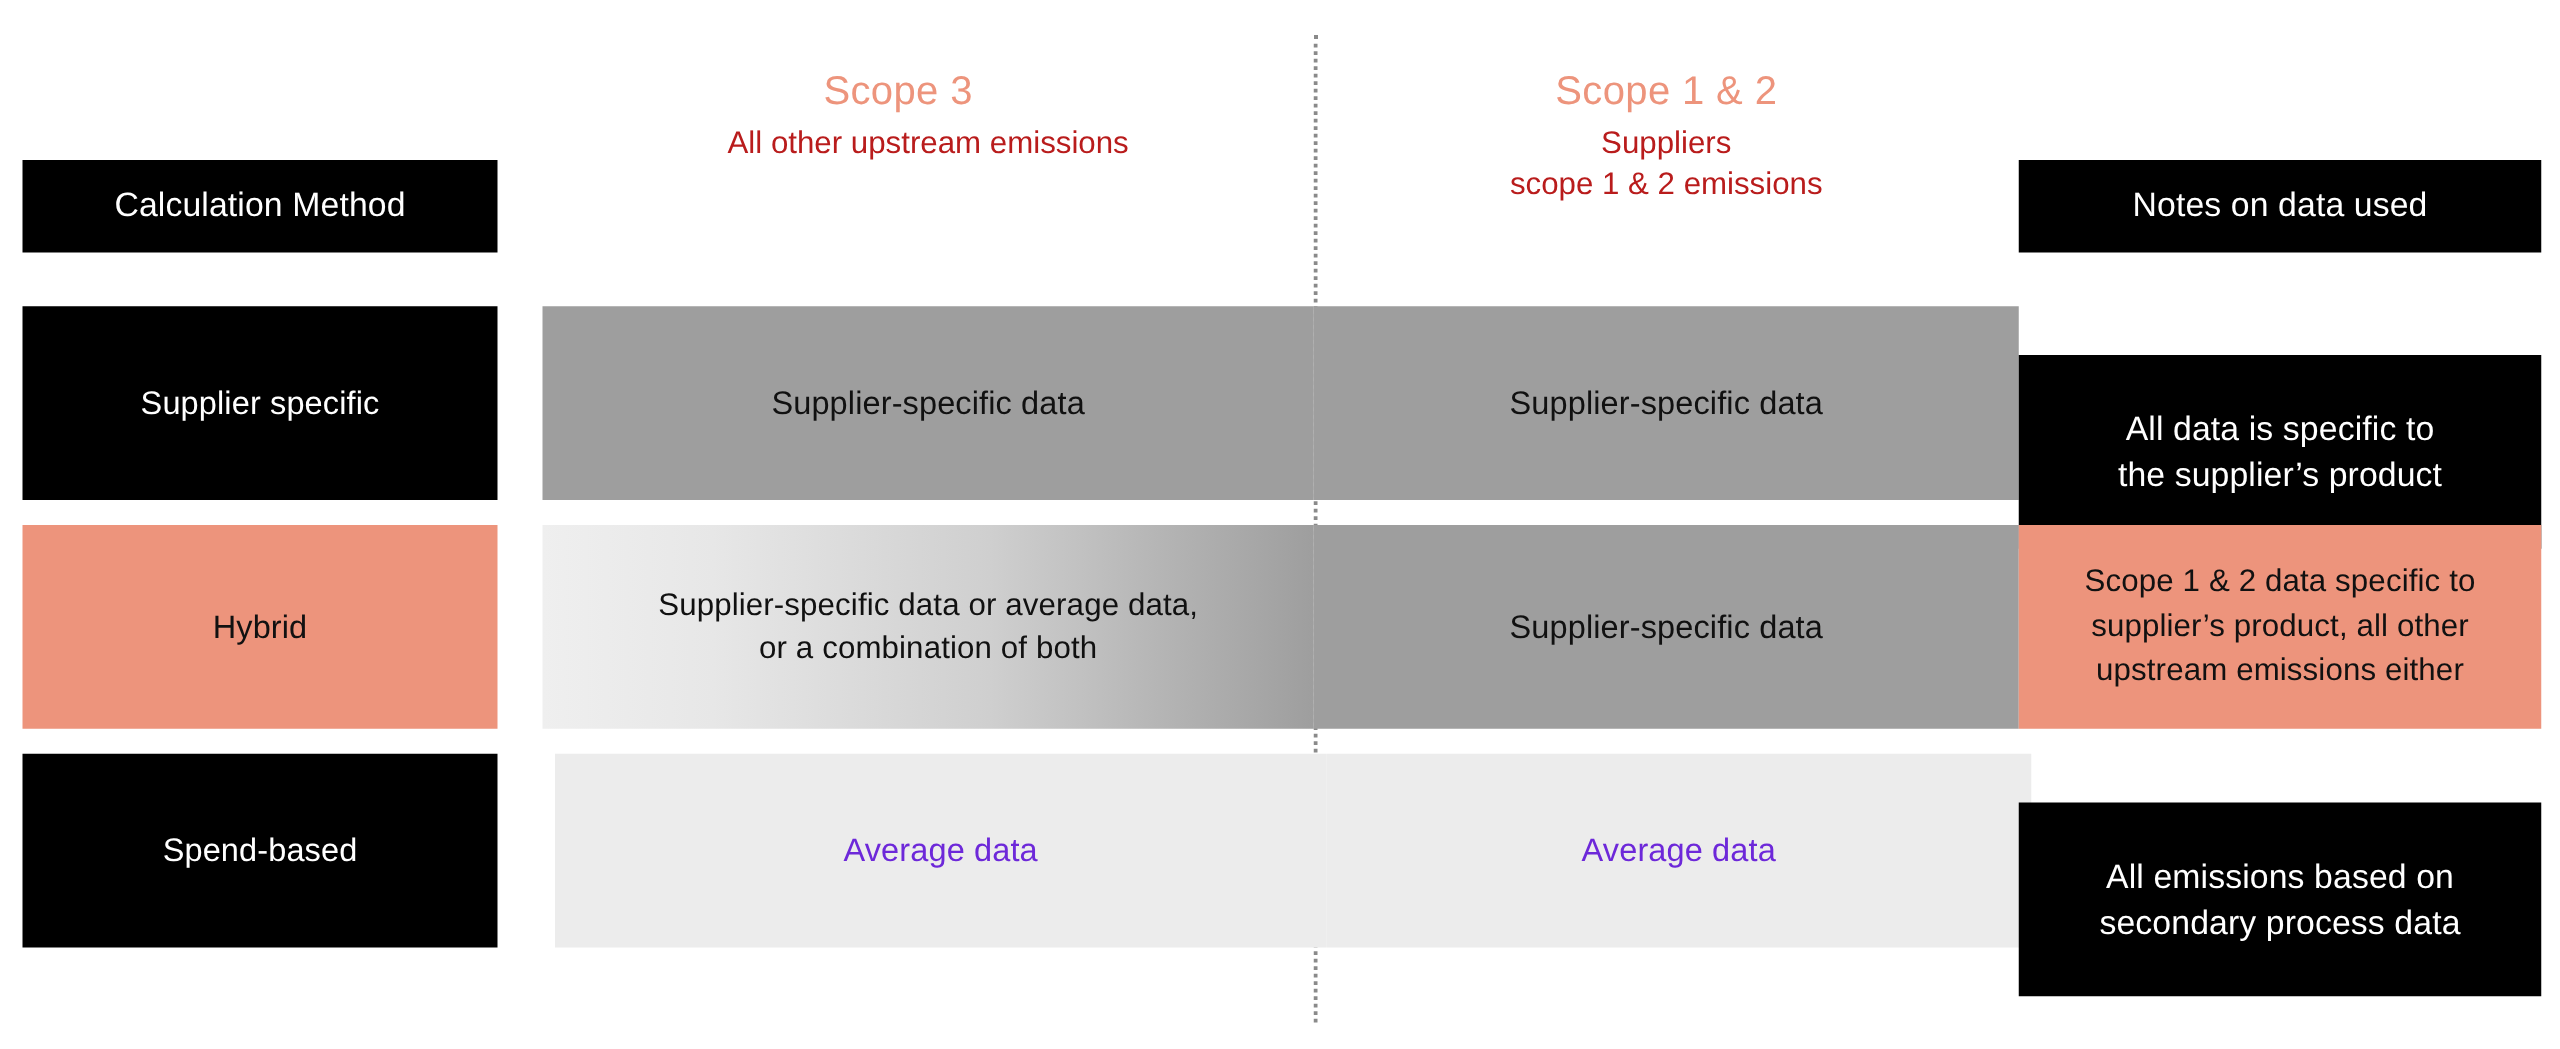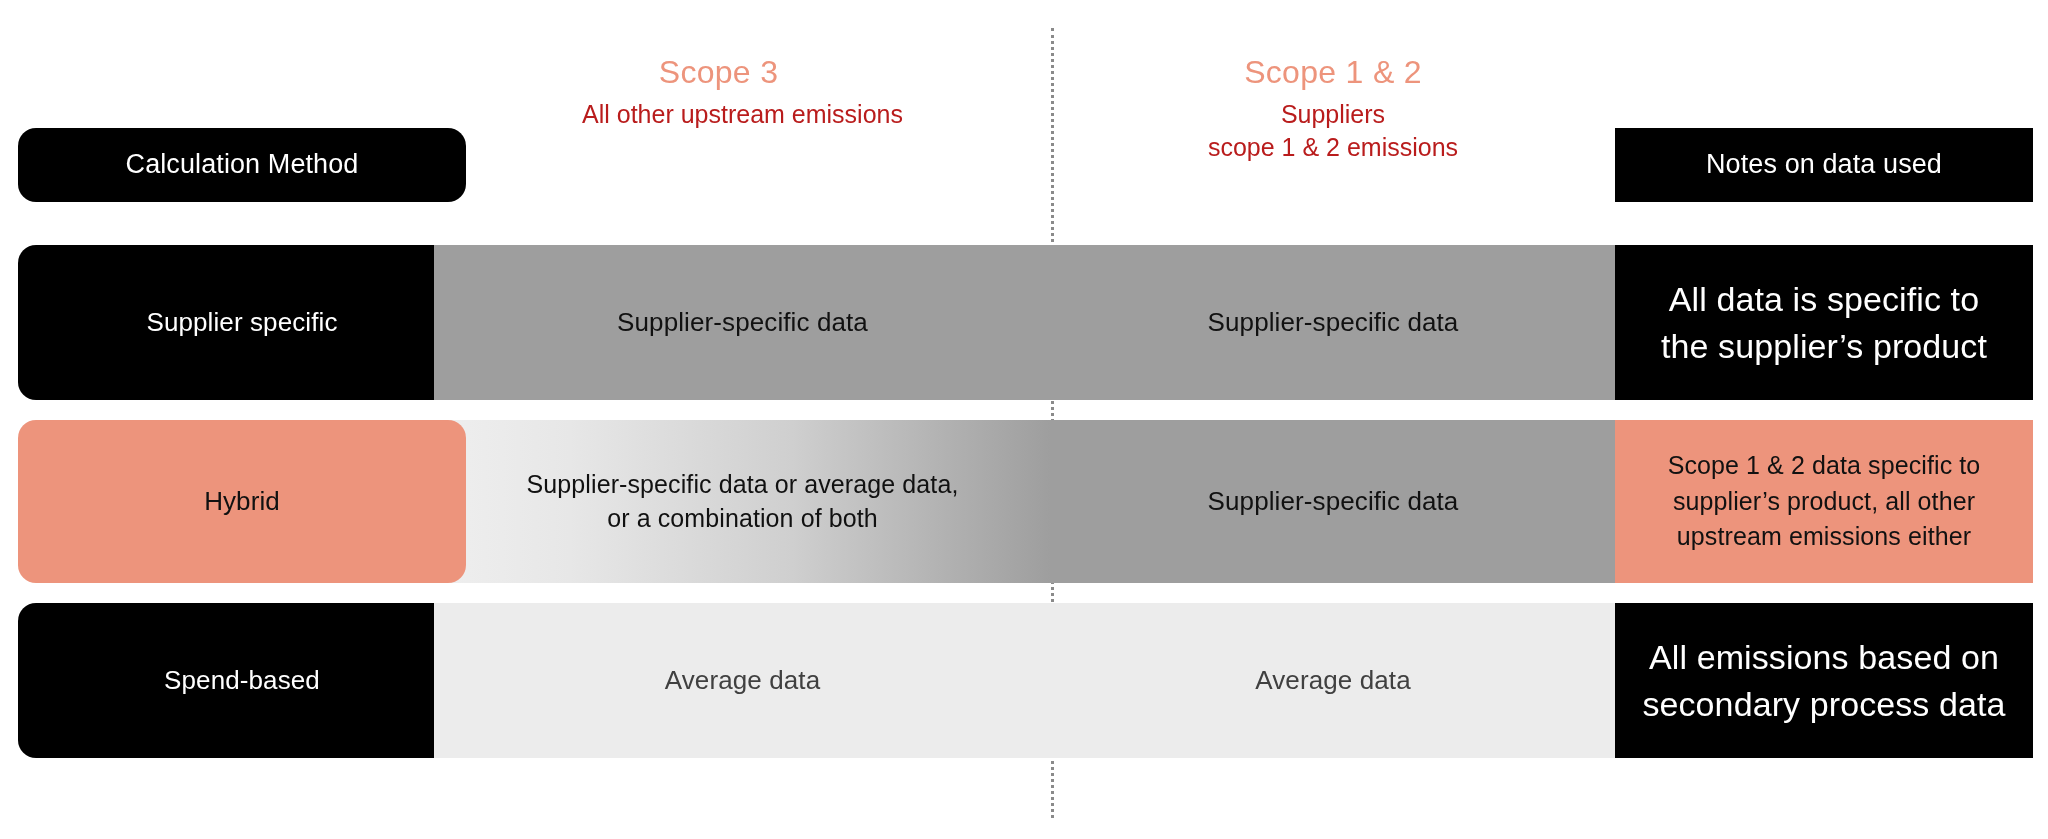--- a/index.html
+++ b/index.html
@@ -40,28 +40,28 @@
     align-items: center;
     justify-content: center;
     text-align: center;
     line-height: 1.32;
     letter-spacing: 0.1px;
   }
 
   .cell-dark   { background: #000000; color: #ffffff; }
   .cell-salmon { background: #ED947C; color: #111111; }
   .cell-gray   { background: #9E9E9E; color: #111111; }
-  .cell-light  { background: #ECECEC; color: #404040; }
+  .cell-light  { background: #ECECEC; color: #6d28d9; margin-left: 10px; }
   .cell-grad   {
     background: linear-gradient(to right, #EFEFEF 0%, #E7E7E7 22%, #CFCFCF 58%, #AFAFAF 85%, #9E9E9E 100%);
     color: #111111;
   }
 
   
-  .col-method { left: 18px;   width: 448px; border-radius: 18px; }
+  .col-method { left: 18px;   width: 380px; }
   .col-s3     { left: 434px;  width: 617px; }
   .col-s12    { left: 1051px; width: 564px; }
   .col-notes  { left: 1615px; width: 418px; }
 
   
   .row-head { top: 128px; height: 74px; }
   .row-1    { top: 245px; height: 155px; }
   .row-2    { top: 420px; height: 163px; }
   .row-3    { top: 603px; height: 155px; }
 
@@ -89,24 +89,25 @@
   .t-cell {
     font-size: 26px;
     font-weight: 400;
   }
   .t-cell-sm {
     font-size: 25px;
     font-weight: 400;
     line-height: 1.34;
   }
   .t-notes {
-    font-size: 34px;
+    font-size: 27px;
     font-weight: 400;
     line-height: 1.36;
     padding: 0 14px;
+    margin-top: 39px;
   }
   .t-notes-tight {
     font-size: 25px;
     font-weight: 400;
     line-height: 1.42;
     padding: 0 28px;
   }
 
   
   #scope3-title  { left: 410px;  width: 617px; top: 54px; }

